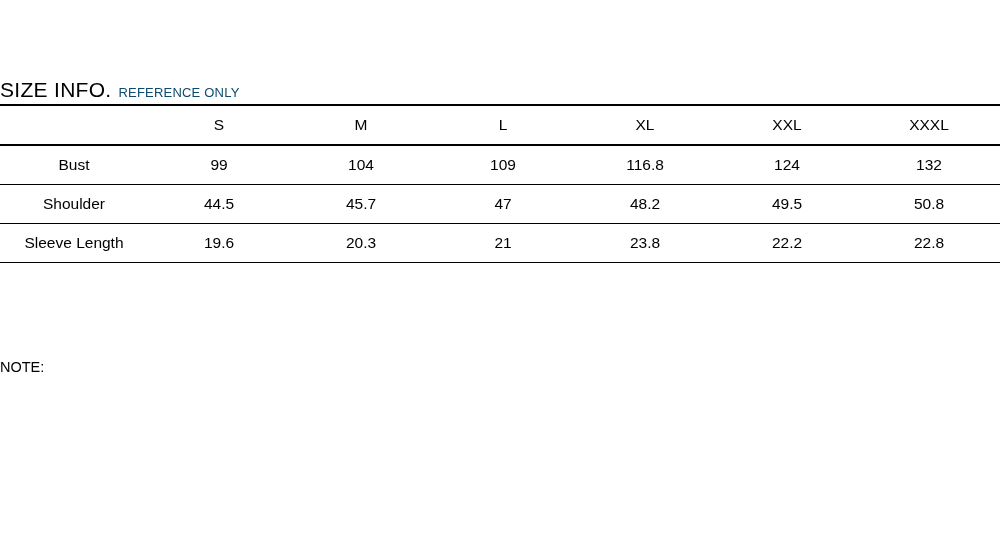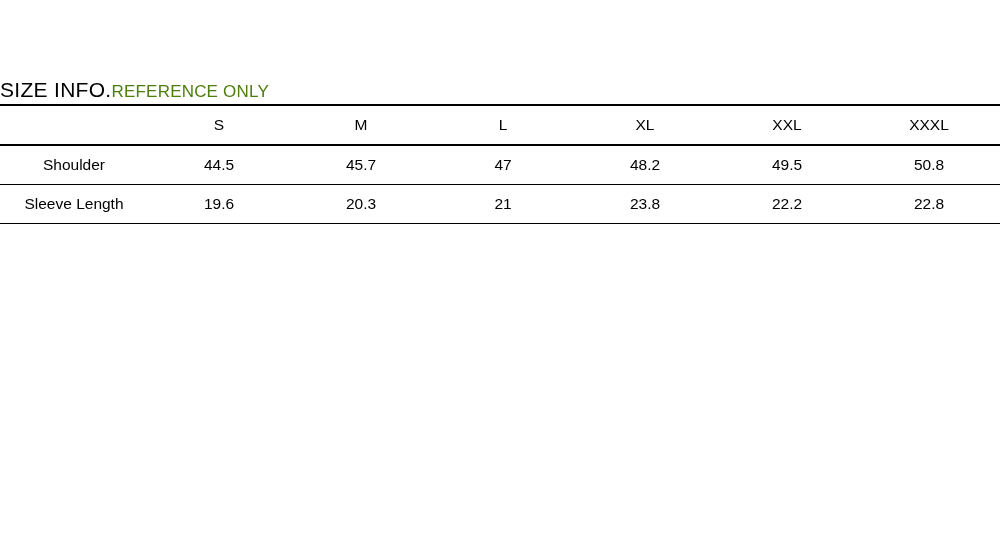--- a/index.html
+++ b/index.html
@@ -27,23 +27,24 @@
     top: 78px;
     display: flex;
     align-items: baseline;
   }
   .title-main {
     font-size: 21px;
     letter-spacing: 0.3px;
     color: #000;
   }
   .title-sub {
-    font-size: 17px;
+    font-size: 13px;
+    margin-left: 7px;
     letter-spacing: 0.2px;
-    color: #4d7c0f;
+    color: #0c4a6e;
   }
   .size-table {
     position: absolute;
     left: 0px;
     top: 104px;
     width: 1000px;
     border-collapse: collapse;
     table-layout: fixed;
   }
   .size-table tr.header-row td {
@@ -100,20 +101,29 @@
       <tr class="header-row">
         <td class="empty-corner"></td>
         <td>S</td>
         <td>M</td>
         <td>L</td>
         <td>XL</td>
         <td>XXL</td>
         <td>XXXL</td>
       </tr>
       <tr>
+        <td class="rowlabel">Bust</td>
+        <td>99</td>
+        <td>104</td>
+        <td>109</td>
+        <td>116.8</td>
+        <td>124</td>
+        <td>132</td>
+      </tr>
+      <tr>
         <td class="rowlabel">Shoulder</td>
         <td>44.5</td>
         <td>45.7</td>
         <td>47</td>
         <td>48.2</td>
         <td>49.5</td>
         <td>50.8</td>
       </tr>
       <tr>
         <td class="rowlabel">Sleeve Length</td>
@@ -121,15 +131,16 @@
         <td>20.3</td>
         <td>21</td>
         <td>23.8</td>
         <td>22.2</td>
         <td>22.8</td>
       </tr>
     </tbody>
   </table>
 
   <div class="notes">
+    <div>NOTE:</div>
   </div>
 
 </div>
 
 </body></html>

